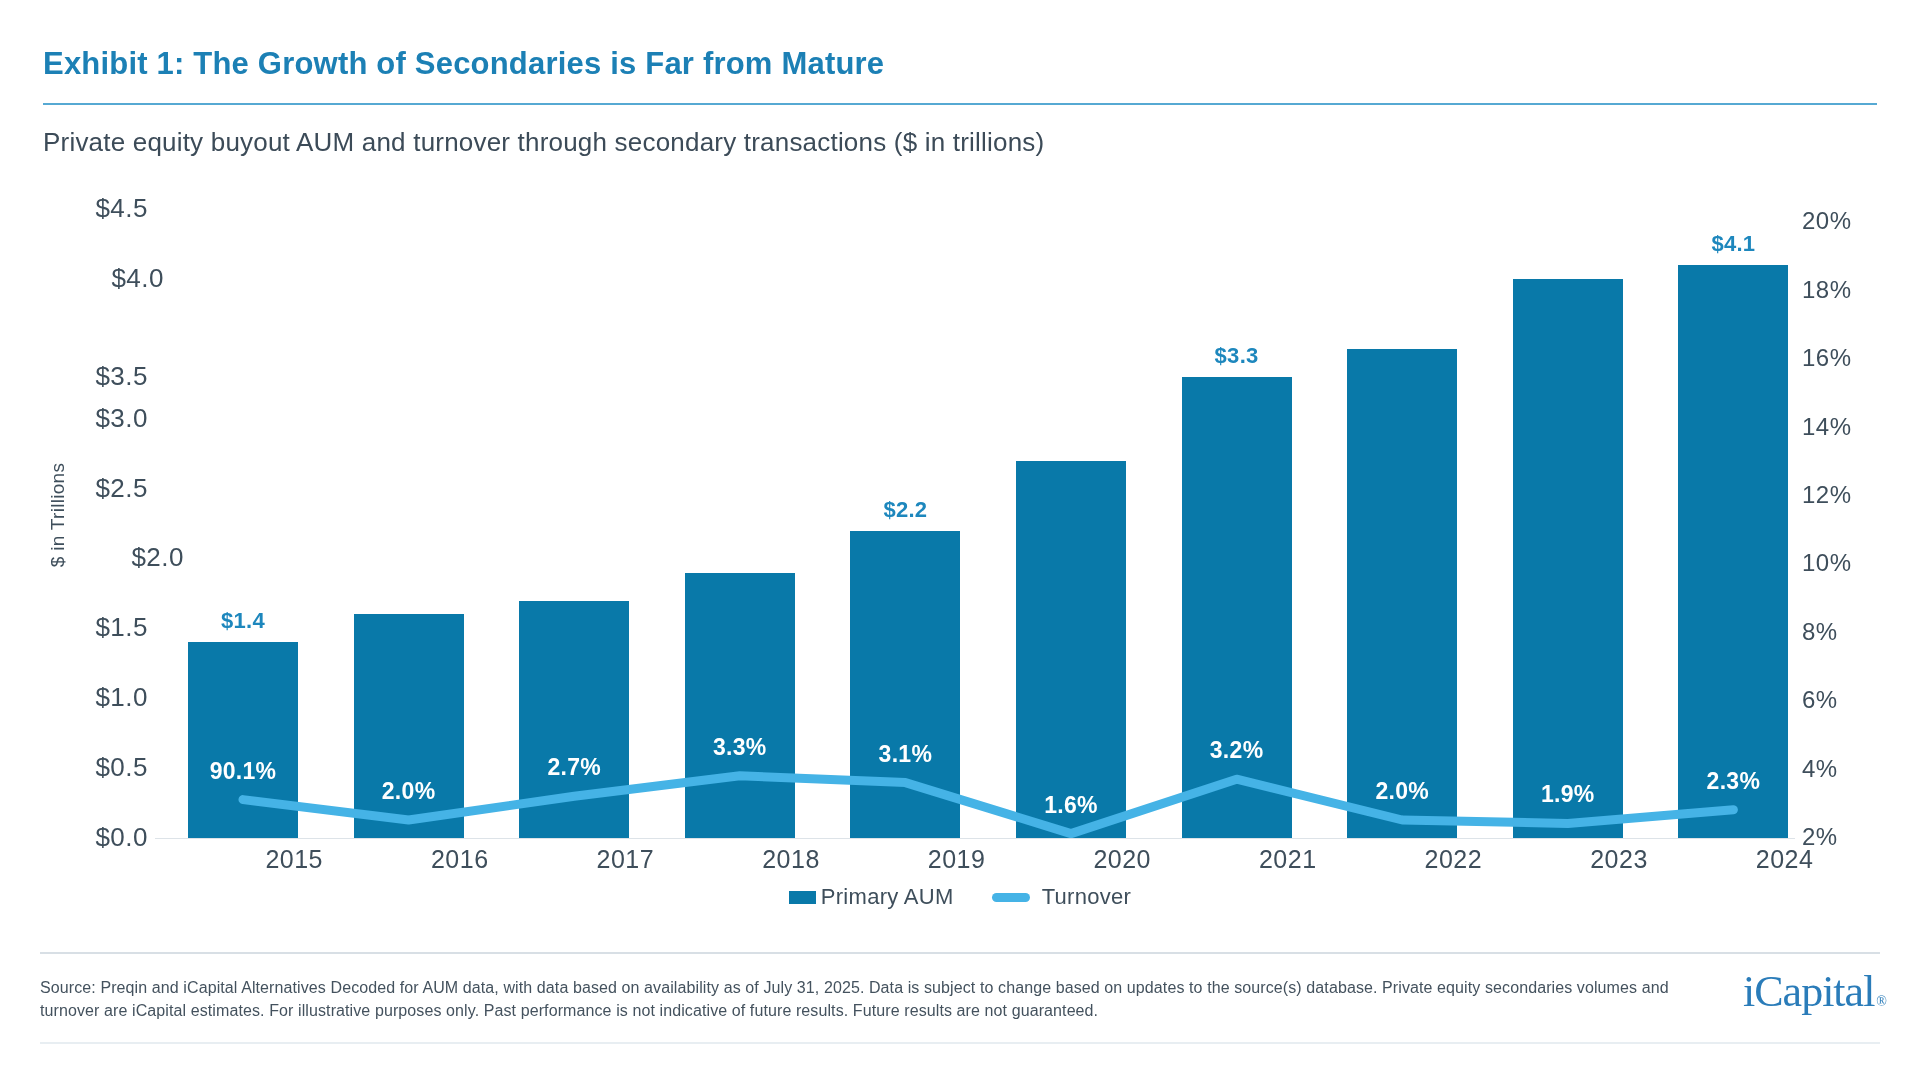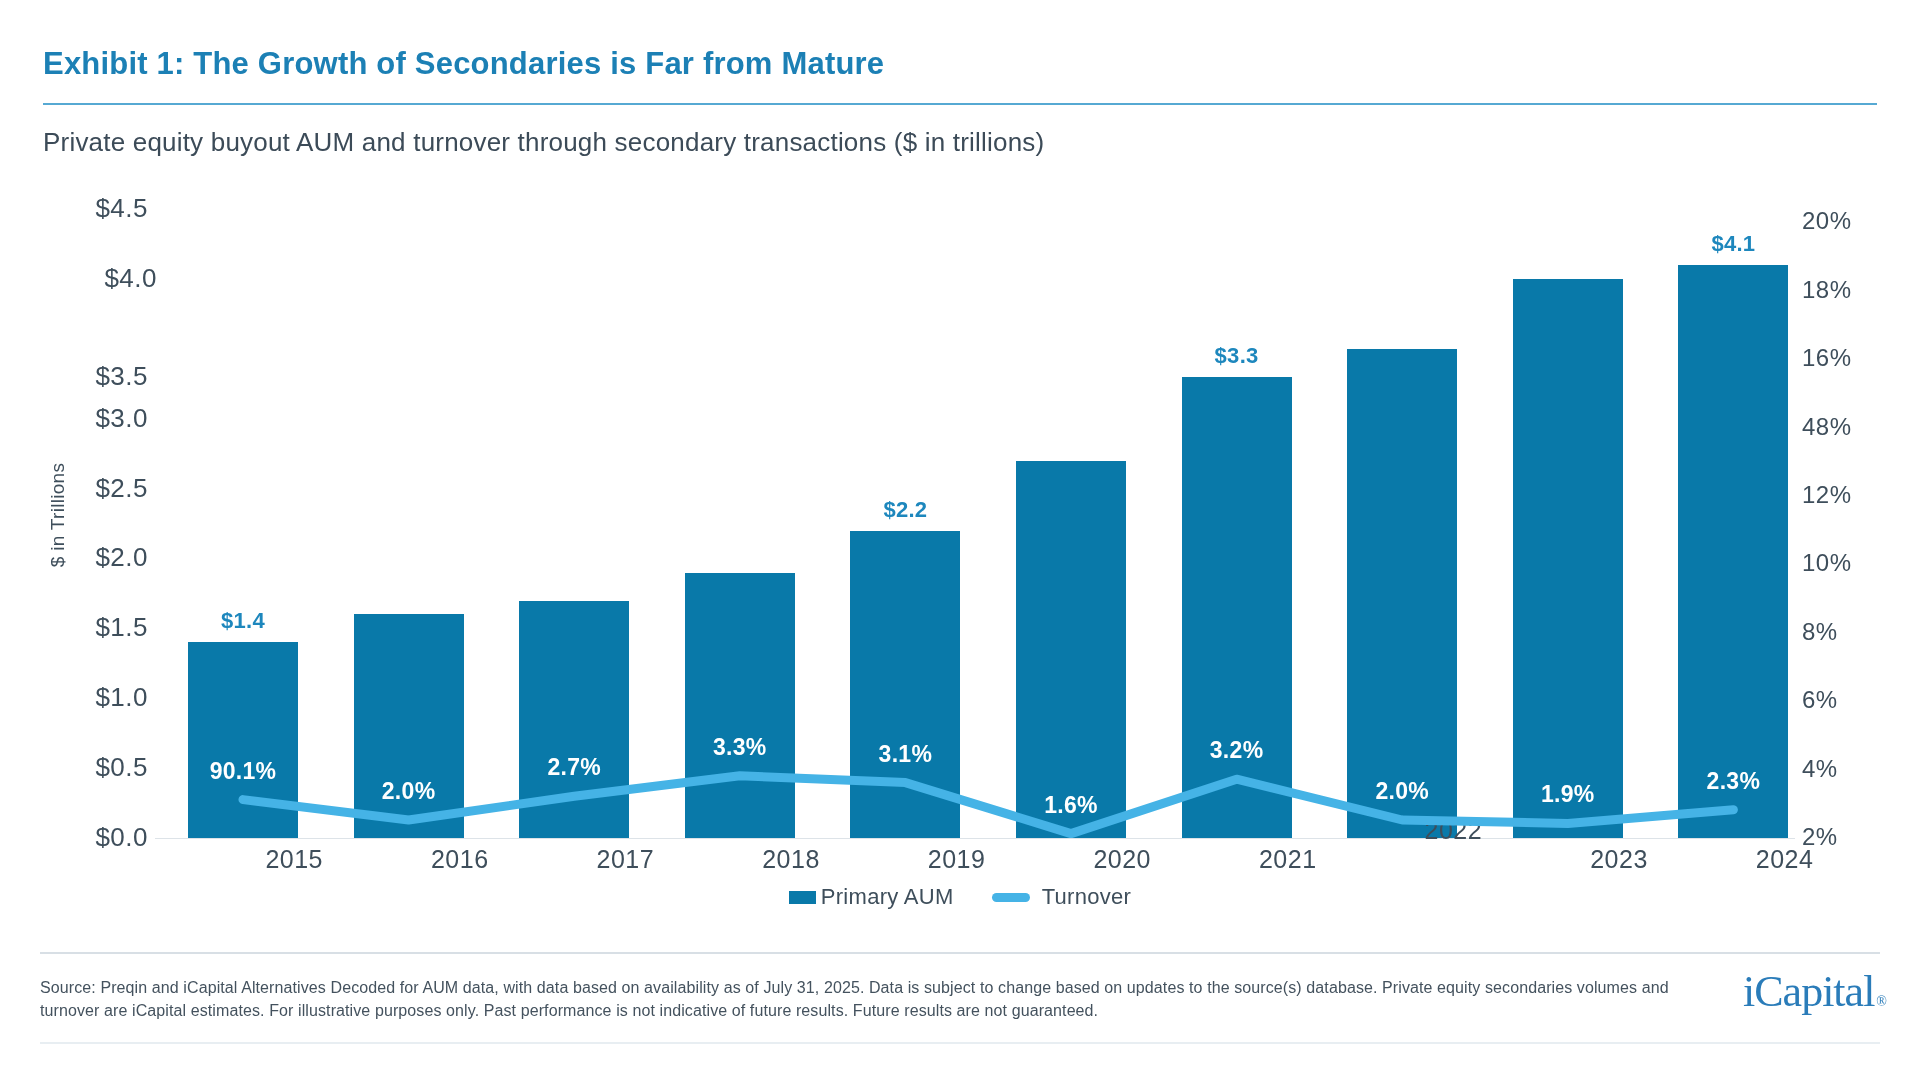--- a/index.html
+++ b/index.html
@@ -54,33 +54,33 @@
 <div class="abs title">Exhibit 1: The Growth of Secondaries is Far from Mature</div>
 <div class="abs title-rule"></div>
 <div class="abs subtitle">Private equity buyout AUM and turnover through secondary transactions ($ in trillions)</div>
 
 <div id="canvas" class="abs" style="left:0;top:0;width:1920px;height:1080px;">
     <div style="position: absolute; left: 155px; top: 838px; width: 1640px; height: 1px; background: rgb(221, 227, 232);"></div>
     <div class="tickL" style="position: absolute; left: 0px; top: 822px; width: 148px; text-align: right;">$0.0</div>
     <div class="tickL" style="position: absolute; left: 0px; top: 752.1px; width: 148px; text-align: right;">$0.5</div>
     <div class="tickL" style="position: absolute; left: 0px; top: 682.2px; width: 148px; text-align: right;">$1.0</div>
     <div class="tickL" style="position: absolute; left: 0px; top: 612.3px; width: 148px; text-align: right;">$1.5</div>
-    <div class="tickL" style="position: absolute; left: 0px; top: 542.4px; width: 148px; text-align: right;">$2.0</div>
+    <div class="tickL" style="position: absolute; left: 0px; top: 542.4px; width: 148px; text-align: right; padding-left: 36px;">$2.0</div>
     <div class="tickL" style="position: absolute; left: 0px; top: 472.5px; width: 148px; text-align: right;">$2.5</div>
     <div class="tickL" style="position: absolute; left: 0px; top: 402.6px; width: 148px; text-align: right;">$3.0</div>
     <div class="tickL" style="position: absolute; left: 0px; top: 332.7px; width: 148px; text-align: right; margin-top: 28px;">$3.5</div>
-    <div class="tickL" style="position: absolute; left: 9px; top: 262.8px; width: 148px; text-align: right;">$4.0</div>
+    <div class="tickL" style="position: absolute; left: 16px; top: 262.8px; width: 148px; text-align: right;">$4.0</div>
     <div class="tickL" style="position: absolute; left: 0px; top: 192.9px; width: 148px; text-align: right;">$4.5</div>
     <div class="tickR" style="position: absolute; left: 1802px; top: 823px; width: 110px;">2%</div>
     <div class="tickR" style="position: absolute; left: 1802px; top: 754.6px; width: 110px;">4%</div>
     <div class="tickR" style="position: absolute; left: 1802px; top: 686.2px; width: 110px;">6%</div>
     <div class="tickR" style="position: absolute; left: 1802px; top: 617.8px; width: 110px;">8%</div>
     <div class="tickR" style="position: absolute; left: 1802px; top: 549.4px; width: 110px;">10%</div>
     <div class="tickR" style="position: absolute; left: 1802px; top: 481px; width: 110px;">12%</div>
-    <div class="tickR" style="position: absolute; left: 1802px; top: 412.6px; width: 110px;">48%</div>
+    <div class="tickR" style="position: absolute; left: 1802px; top: 412.6px; width: 110px;">14%</div>
     <div class="tickR" style="position: absolute; left: 1802px; top: 344.2px; width: 110px;">16%</div>
     <div class="tickR" style="position: absolute; left: 1802px; top: 275.8px; width: 110px;">18%</div>
     <div class="tickR" style="position: absolute; left: 1802px; top: 207.4px; width: 110px;">20%</div>
     <div style="position: absolute; left: 188px; top: 642.42px; width: 110px; height: 195.58px; background: rgb(9, 121, 169);"></div>
     <div class="year" style="position: absolute; left: 163px; top: 845px; width: 160px;">2015</div>
     <div class="barlab" style="position: absolute; left: 163px; top: 608.42px; width: 160px;">$1.4</div>
     <div style="position: absolute; left: 353.6px; top: 614.48px; width: 110px; height: 223.52px; background: rgb(9, 121, 169);"></div>
     <div class="year" style="position: absolute; left: 328.6px; top: 845px; width: 160px;">2016</div>
     <div style="position: absolute; left: 519.2px; top: 600.51px; width: 110px; height: 237.49px; background: rgb(9, 121, 169);"></div>
     <div class="year" style="position: absolute; left: 494.2px; top: 845px; width: 160px;">2017</div>
@@ -88,21 +88,21 @@
     <div class="year" style="position: absolute; left: 659.8px; top: 845px; width: 160px;">2018</div>
     <div style="position: absolute; left: 850.4px; top: 530.66px; width: 110px; height: 307.34px; background: rgb(9, 121, 169);"></div>
     <div class="year" style="position: absolute; left: 825.4px; top: 845px; width: 160px;">2019</div>
     <div class="barlab" style="position: absolute; left: 825.4px; top: 496.66px; width: 160px;">$2.2</div>
     <div style="position: absolute; left: 1016px; top: 460.81px; width: 110px; height: 377.19px; background: rgb(9, 121, 169);"></div>
     <div class="year" style="position: absolute; left: 991px; top: 845px; width: 160px;">2020</div>
     <div style="position: absolute; left: 1181.6px; top: 376.99px; width: 110px; height: 461.01px; background: rgb(9, 121, 169);"></div>
     <div class="year" style="position: absolute; left: 1156.6px; top: 845px; width: 160px;">2021</div>
     <div class="barlab" style="position: absolute; left: 1156.6px; top: 342.99px; width: 160px;">$3.3</div>
     <div style="position: absolute; left: 1347.2px; top: 349.05px; width: 110px; height: 488.95px; background: rgb(9, 121, 169);"></div>
-    <div class="year" style="position: absolute; left: 1322.2px; top: 816px; width: 160px;">2022</div>
+    <div class="year" style="position: absolute; left: 1322.2px; top: 845px; width: 160px;">2022</div>
     <div style="position: absolute; left: 1512.8px; top: 279.2px; width: 110px; height: 558.8px; background: rgb(9, 121, 169);"></div>
     <div class="year" style="position: absolute; left: 1487.8px; top: 845px; width: 160px;">2023</div>
     <div style="position: absolute; left: 1678.4px; top: 265.23px; width: 110px; height: 572.77px; background: rgb(9, 121, 169);"></div>
     <div class="year" style="position: absolute; left: 1653.4px; top: 845px; width: 160px;">2024</div>
     <div class="barlab" style="position: absolute; left: 1653.4px; top: 231.23px; width: 160px;">$4.1</div>
     <svg width="1920" height="1080" style="position: absolute; left: 0px; top: 0px; pointer-events: none;">
       <polyline points="243,799.6 408.6,820 574.2,796.2 739.8,775.8 905.4,782.6 1071,833.6 1236.6,779.2 1402.2,820 1567.8,823.4 1733.3999999999999,809.8" fill="none" stroke="#45b3e6" stroke-width="9" stroke-linecap="round" stroke-linejoin="round"></polyline>
     </svg>
     <div class="pctlab" style="position: absolute; left: 163px; top: 757.6px; width: 160px;">90.1%</div>
     <div class="pctlab" style="position: absolute; left: 328.6px; top: 778px; width: 160px;">2.0%</div>

